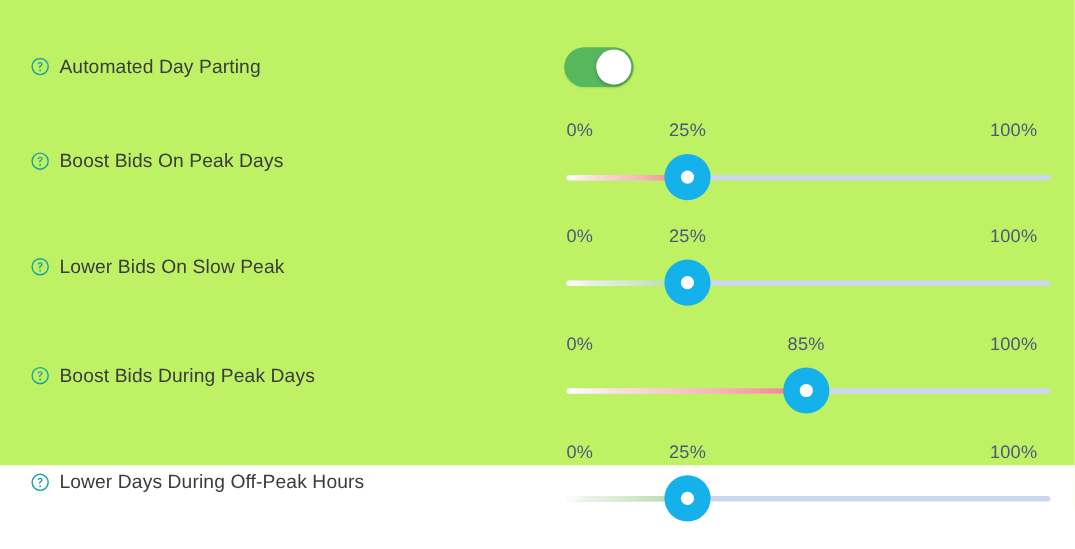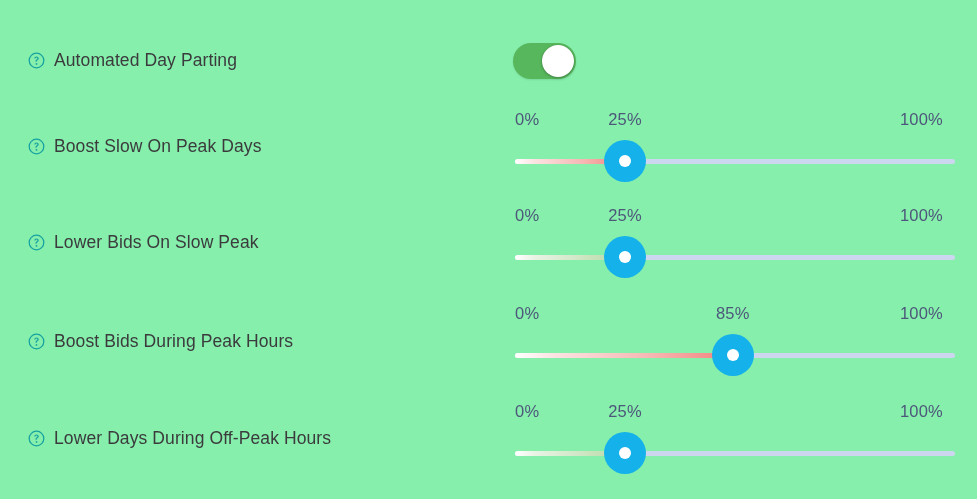--- a/index.html
+++ b/index.html
@@ -12,22 +12,22 @@
     height: 499px;
     font-family: "Liberation Sans", sans-serif;
     -webkit-font-smoothing: antialiased;
     overflow: hidden;
     position: relative;
   }
 
   #panel {
     position: relative;
     width: 977px;
-    height: 499px;
-    background: #86efac;
+    height: 423px;
+    background: #bef264;
   }
 
   .row {
     position: absolute;
     left: 0;
     width: 977px;
   }
 
   
   .label-cell {
@@ -169,21 +169,21 @@
 
   <div class="row" style="top:100px;height:97px;">
     <div class="label-cell" style="top:38px;">
       <span class="help-icon">
         <svg viewBox="0 0 20 20" width="17" height="17" aria-hidden="true">
           <circle cx="10" cy="10" r="8.6" fill="none" stroke="#17a2a0" stroke-width="1.5"></circle>
           <path d="M7.4 7.6c0-1.45 1.2-2.4 2.62-2.4 1.45 0 2.6.92 2.6 2.28 0 1.17-.7 1.72-1.45 2.2-.66.43-.94.74-.94 1.44v.38H8.84v-.62c0-1.07.45-1.63 1.26-2.16.63-.42 1-.7 1-1.26 0-.6-.46-1-1.1-1-.67 0-1.12.44-1.12 1.14z" fill="#17a2a0"></path>
           <circle cx="9.98" cy="14.1" r="1.02" fill="#17a2a0"></circle>
         </svg>
       </span>
-      <span class="row-label">Boost Slow On Peak Days</span>
+      <span class="row-label">Boost Bids On Peak Days</span>
     </div>
 
     <div class="slider" style="top:8px;">
       <div class="slider-ticks">
         <span class="tick start">0%</span>
         <span class="tick value" style="left:25%;">25%</span>
         <span class="tick end">100%</span>
       </div>
       <div class="slider-track-wrap">
         <div class="track-base"></div>
@@ -225,21 +225,21 @@
 
   <div class="row" style="top:294px;height:98px;">
     <div class="label-cell" style="top:39px;">
       <span class="help-icon">
         <svg viewBox="0 0 20 20" width="17" height="17" aria-hidden="true">
           <circle cx="10" cy="10" r="8.6" fill="none" stroke="#17a2a0" stroke-width="1.5"></circle>
           <path d="M7.4 7.6c0-1.45 1.2-2.4 2.62-2.4 1.45 0 2.6.92 2.6 2.28 0 1.17-.7 1.72-1.45 2.2-.66.43-.94.74-.94 1.44v.38H8.84v-.62c0-1.07.45-1.63 1.26-2.16.63-.42 1-.7 1-1.26 0-.6-.46-1-1.1-1-.67 0-1.12.44-1.12 1.14z" fill="#17a2a0"></path>
           <circle cx="9.98" cy="14.1" r="1.02" fill="#17a2a0"></circle>
         </svg>
       </span>
-      <span class="row-label">Boost Bids During Peak Hours</span>
+      <span class="row-label">Boost Bids During Peak Days</span>
     </div>
 
     <div class="slider" style="top:8px;">
       <div class="slider-ticks">
         <span class="tick start">0%</span>
         <span class="tick value" style="left:49.5%;">85%</span>
         <span class="tick end">100%</span>
       </div>
       <div class="slider-track-wrap">
         <div class="track-base"></div>

